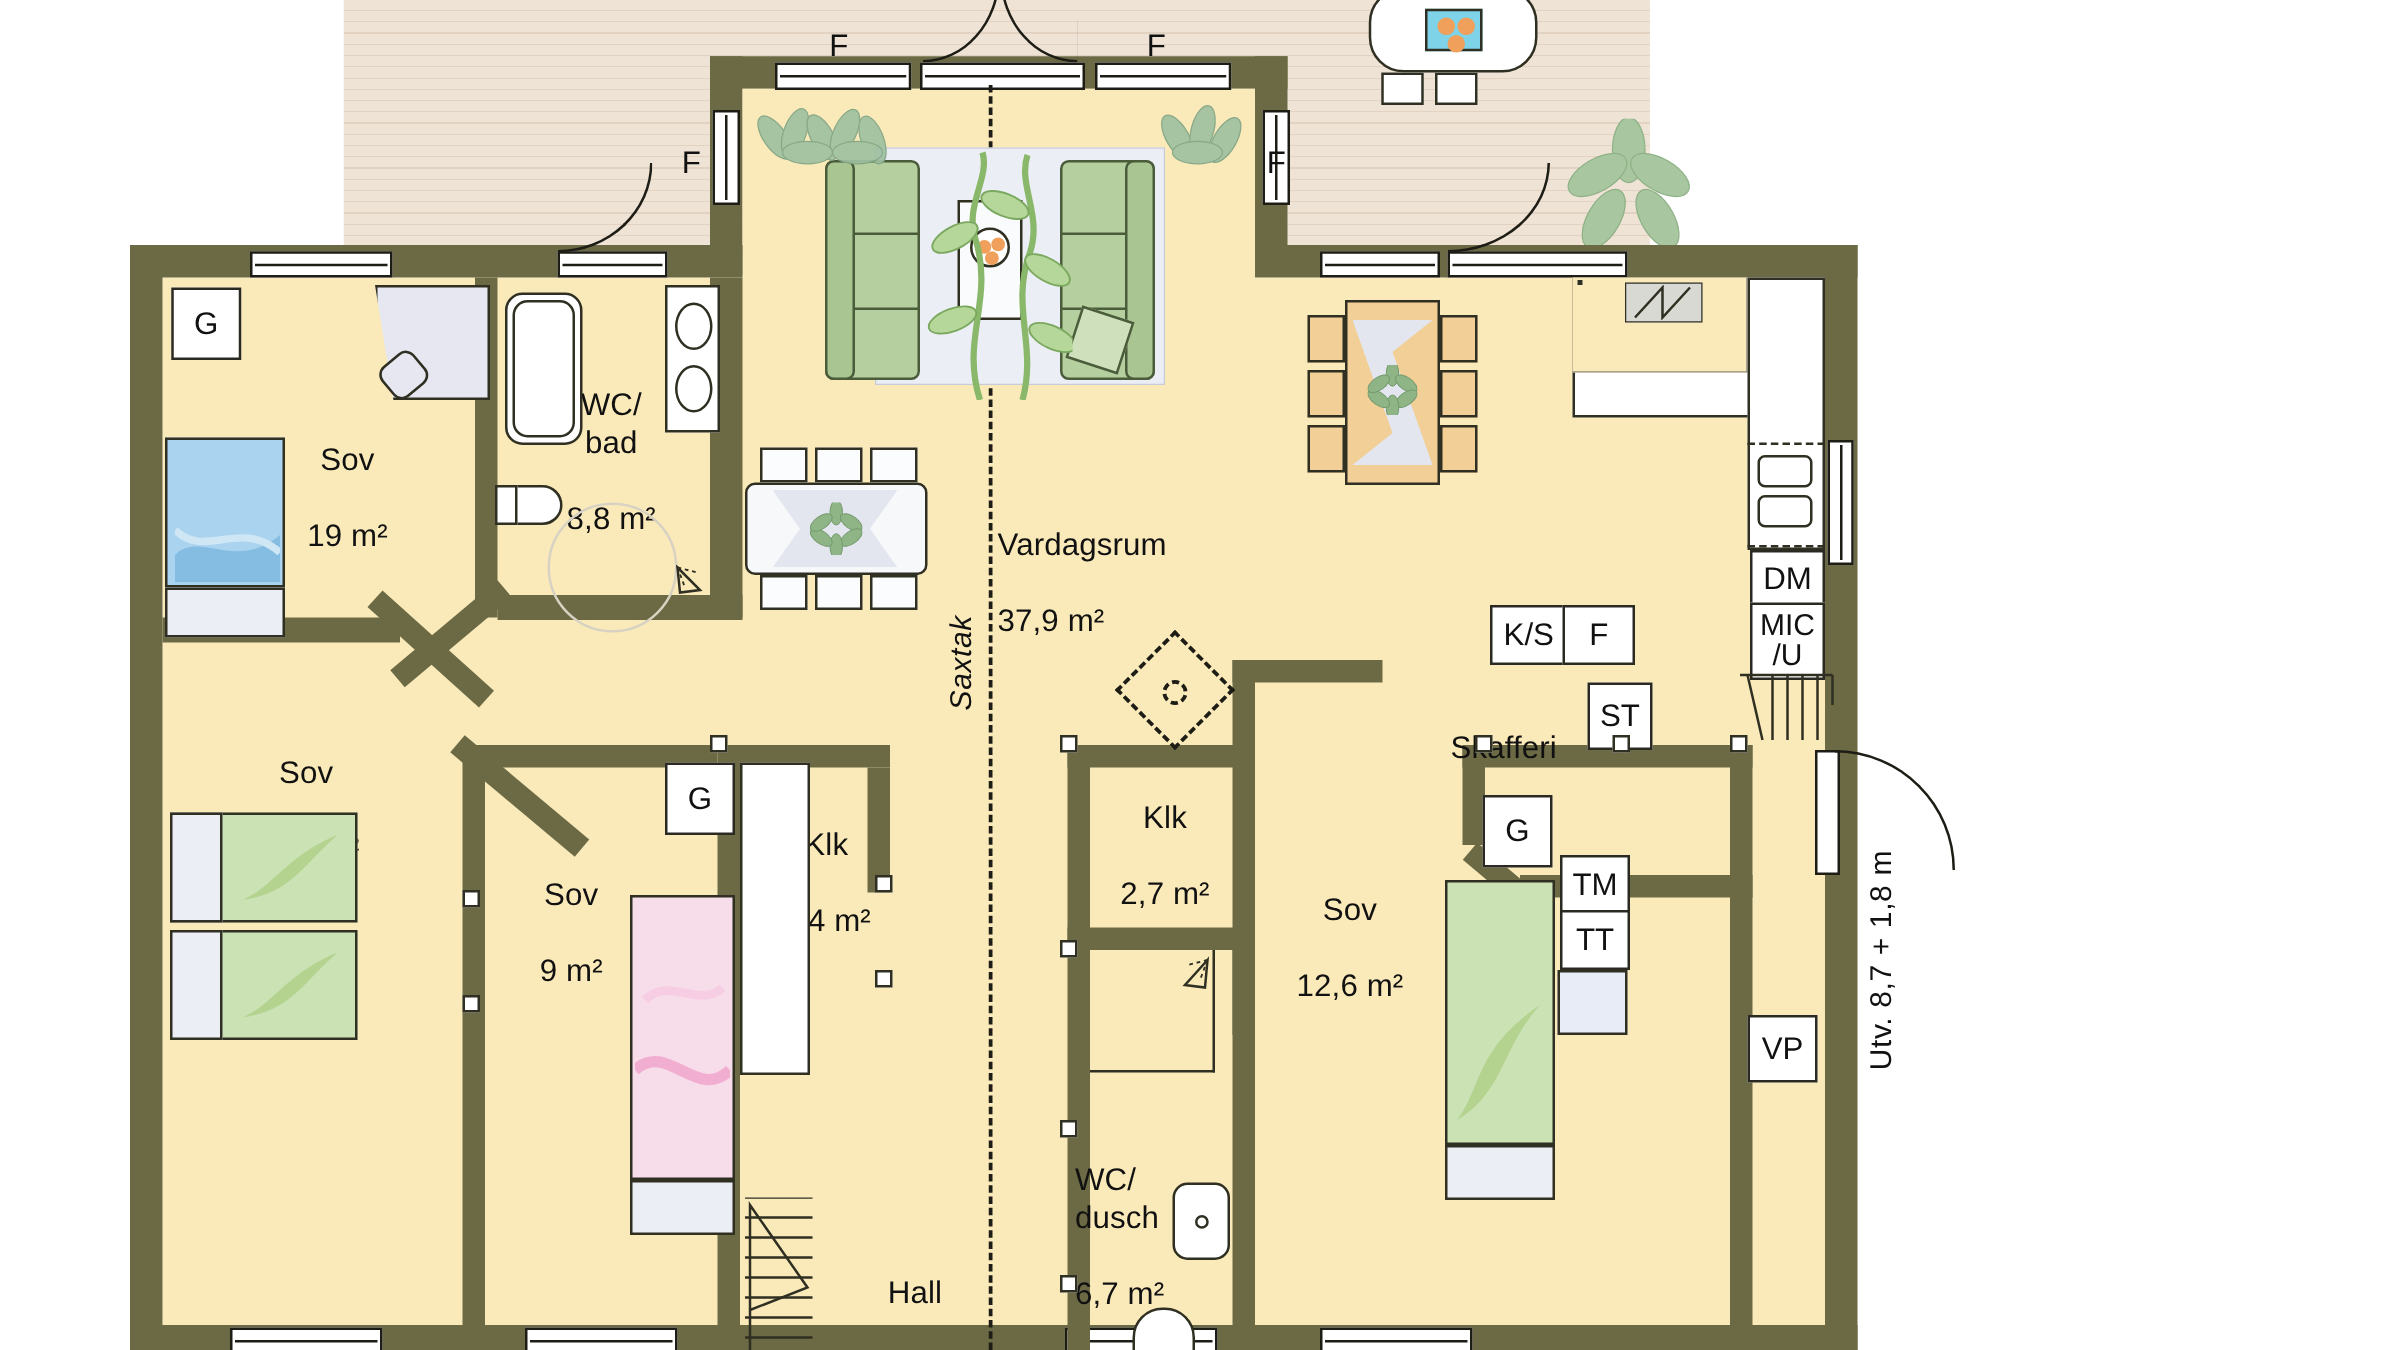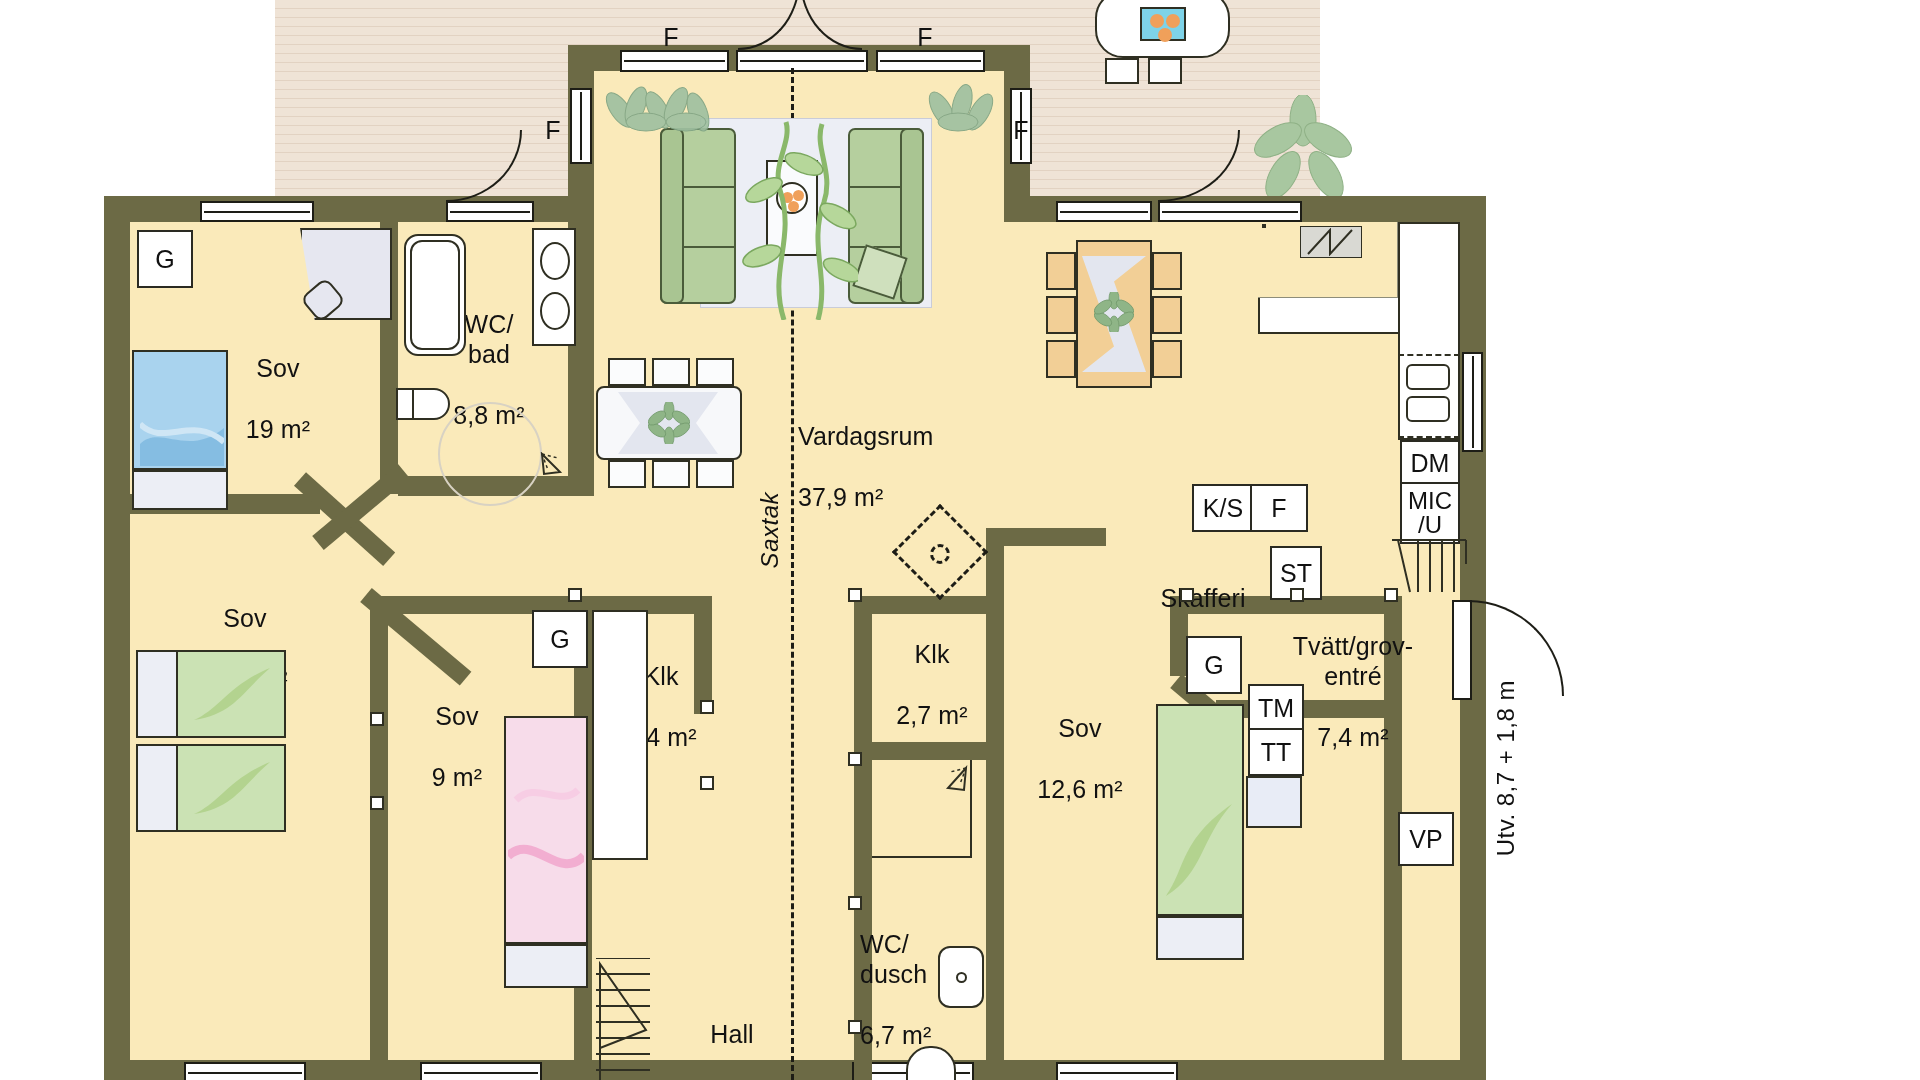--- a/index.html
+++ b/index.html
@@ -229,25 +229,20 @@
   <div class="lbl" style="left:1000px;top:682px;width:160px;">
     <span>Sov</span><br>
     <span>12,6 m²</span>
   </div>
 
 
   <div class="lbl" style="left:1118px;top:552px;width:170px;">
     <span>Skafferi</span>
   </div>
 
-  <div class="lbl" style="left:1268px;top:600px;width:170px;">
-    <span>Tvätt/grov-
-entré</span><br>
-    <span>7,4 m²</span>
-  </div>
 
   <div class="vlbl up" style="left:1492px;top:680px;font-size:24px;">Utv. 8,7 + 1,8 m</div>
 
   <div class="tag" style="left:137px;top:230px;width:52px;height:54px;">G</div>
 
   <div class="tag" style="left:532px;top:610px;width:52px;height:54px;">G</div>
 
   <div class="tag" style="left:1186px;top:636px;width:52px;height:54px;">G</div>
 
   <div class="tag" style="left:1192px;top:484px;width:58px;height:44px;">K/S</div>

